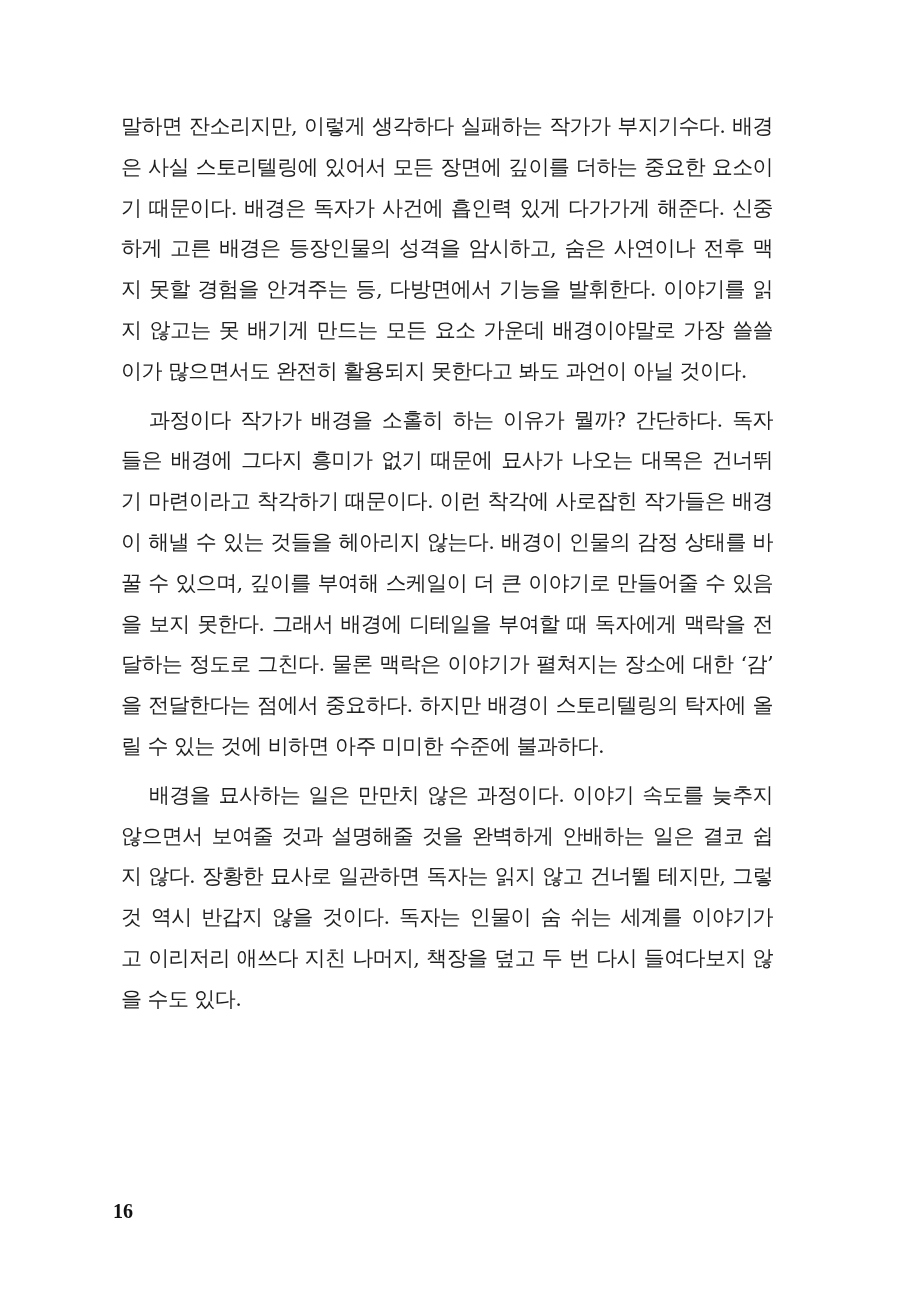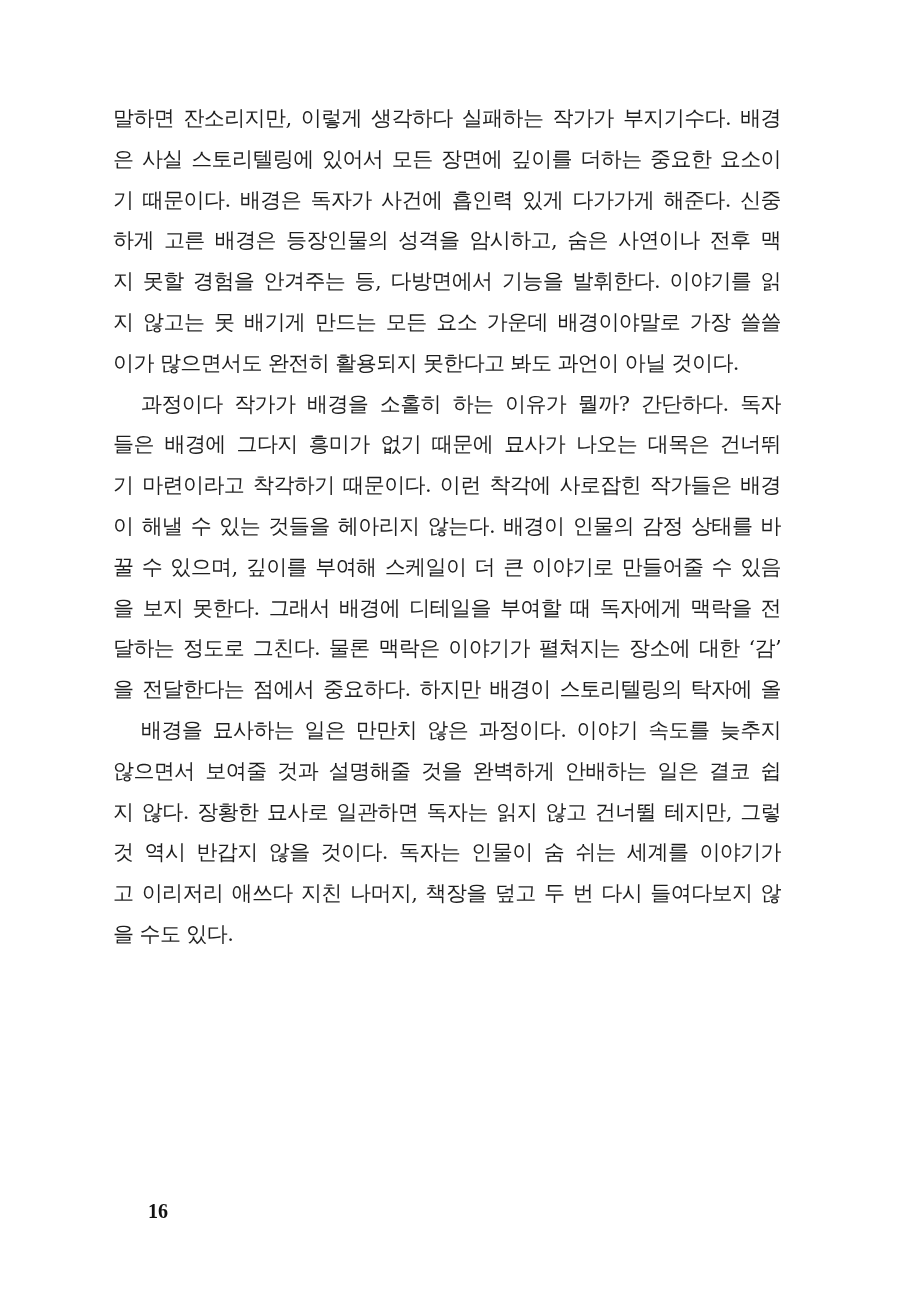--- a/index.html
+++ b/index.html
@@ -8,33 +8,32 @@
     position: absolute;
     left: 113px;
     top: 98px;
     width: 668px;
     font-family: "DejaVu Serif", serif;
     font-size: 21px;
     line-height: 40.8px;
     color: #1f1f1f;
     letter-spacing: -0.6px;
   }
-  .para { margin: 0; text-align: justify; }
+  .para { margin: 8px; text-align: justify; }
   .line { display: block; white-space: nowrap; text-align-last: justify; text-align: justify; }
   .line.last { text-align-last: left; }
   .indent { padding-left: 28px; }
   .page-number {
     position: absolute;
     left: 113px;
     top: 1200px;
     font-family: "Liberation Serif", serif;
     font-weight: bold;
     font-size: 20px;
     color: #111111;
-    margin-left: 35px;
   }
 </style>
 </head>
 <body>
 
 <div class="page-body">
   <div class="para">
     <span class="line">말하면 잔소리지만, 이렇게 생각하다 실패하는 작가가 부지기수다. 배경</span>
     <span class="line">은 사실 스토리텔링에 있어서 모든 장면에 깊이를 더하는 중요한 요소이</span>
     <span class="line">기 때문이다. 배경은 독자가 사건에 흡인력 있게 다가가게 해준다. 신중</span>
@@ -45,20 +44,21 @@
   </div>
   <div class="para">
     <span class="line indent">과정이다 작가가 배경을 소홀히 하는 이유가 뭘까? 간단하다. 독자</span>
     <span class="line">들은 배경에 그다지 흥미가 없기 때문에 묘사가 나오는 대목은 건너뛰</span>
     <span class="line">기 마련이라고 착각하기 때문이다. 이런 착각에 사로잡힌 작가들은 배경</span>
     <span class="line">이 해낼 수 있는 것들을 헤아리지 않는다. 배경이 인물의 감정 상태를 바</span>
     <span class="line">꿀 수 있으며, 깊이를 부여해 스케일이 더 큰 이야기로 만들어줄 수 있음</span>
     <span class="line">을 보지 못한다. 그래서 배경에 디테일을 부여할 때 독자에게 맥락을 전</span>
     <span class="line">달하는 정도로 그친다. 물론 맥락은 이야기가 펼쳐지는 장소에 대한 ‘감’</span>
     <span class="line">을 전달한다는 점에서 중요하다. 하지만 배경이 스토리텔링의 탁자에 올</span>
+    <span class="line last">릴 수 있는 것에 비하면 아주 미미한 수준에 불과하다.</span>
   </div>
   <div class="para">
     <span class="line indent">배경을 묘사하는 일은 만만치 않은 과정이다. 이야기 속도를 늦추지</span>
     <span class="line">않으면서 보여줄 것과 설명해줄 것을 완벽하게 안배하는 일은 결코 쉽</span>
     <span class="line">지 않다. 장황한 묘사로 일관하면 독자는 읽지 않고 건너뛸 테지만, 그렇</span>
     <span class="line">것 역시 반갑지 않을 것이다. 독자는 인물이 숨 쉬는 세계를 이야기가</span>
     <span class="line">고 이리저리 애쓰다 지친 나머지, 책장을 덮고 두 번 다시 들여다보지 않</span>
     <span class="line last">을 수도 있다.</span>
   </div>
 </div>

